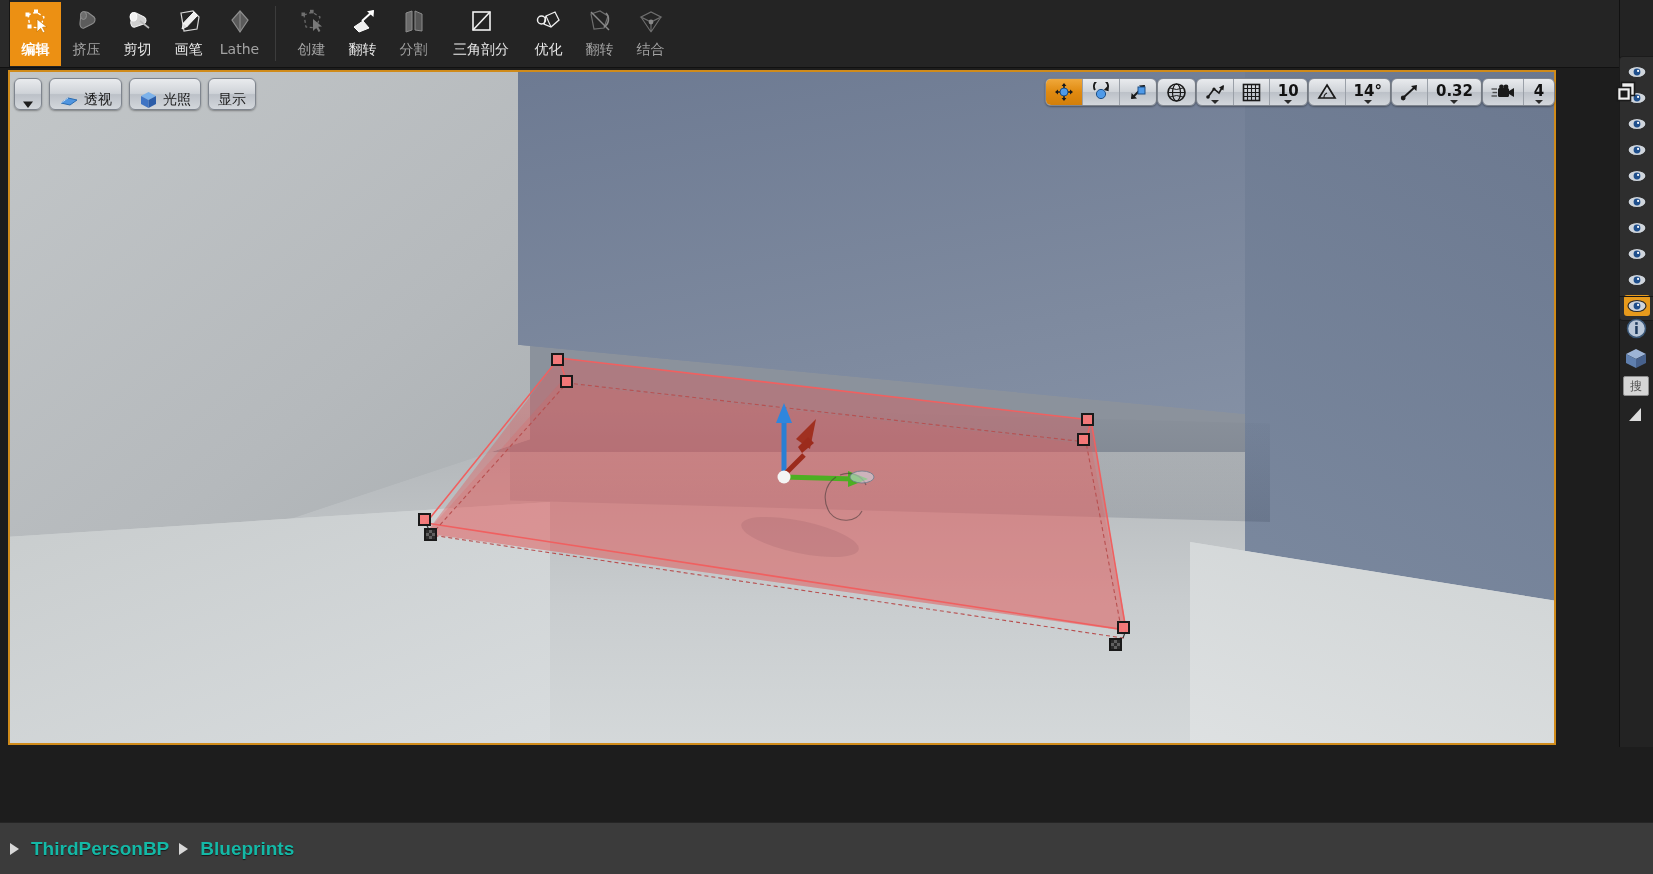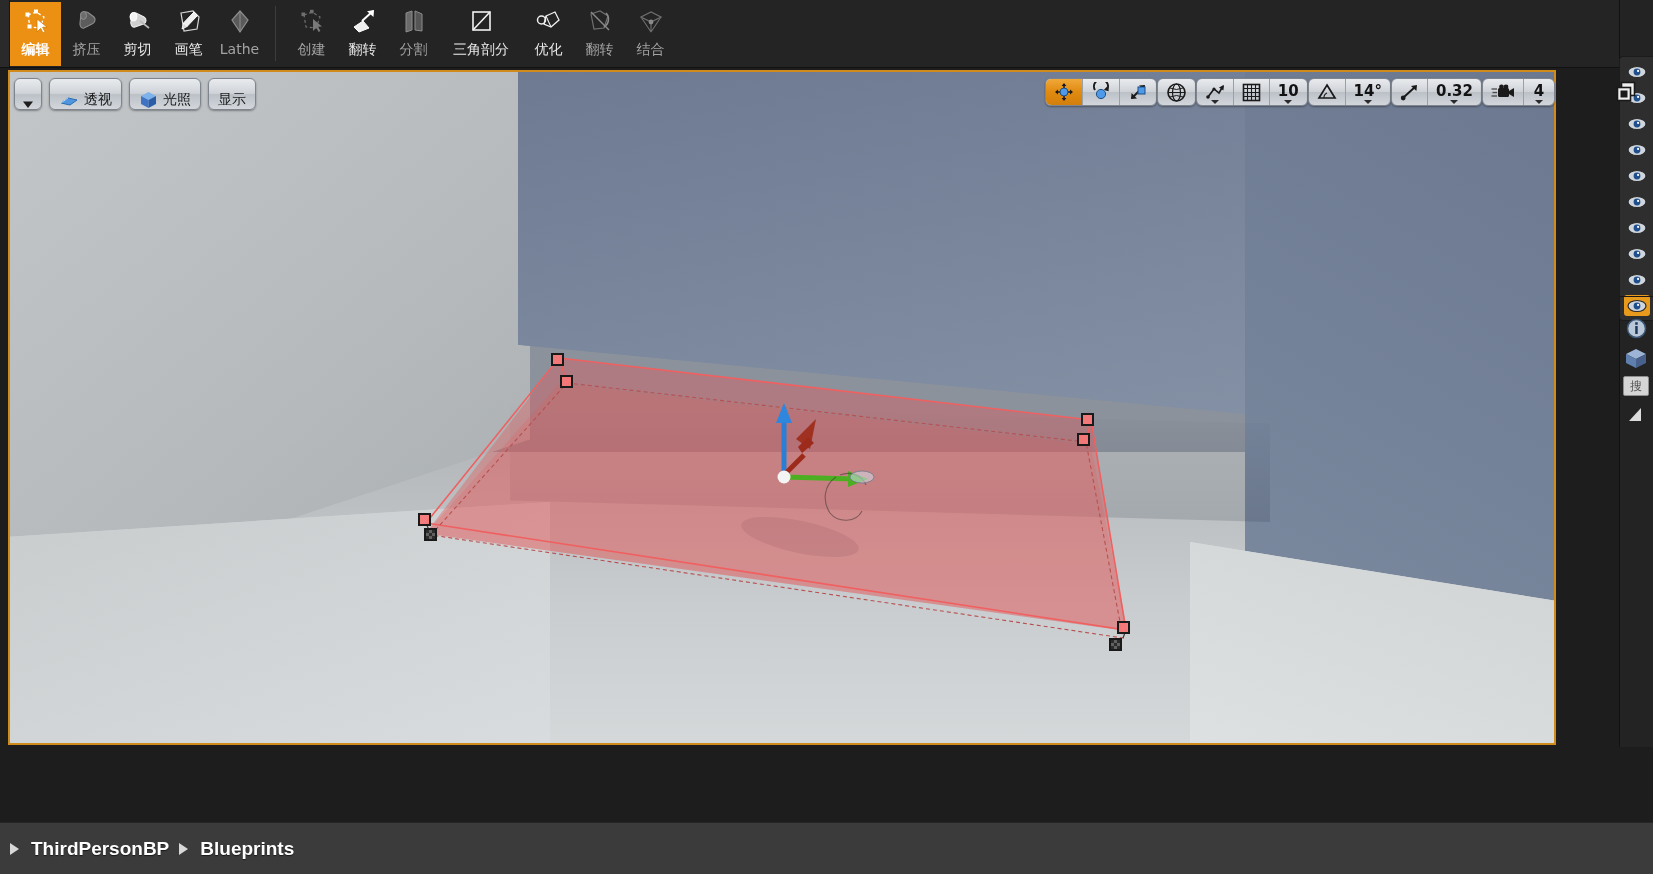--- a/index.html
+++ b/index.html
@@ -223,21 +223,21 @@
   }
   .crumb {
     display: flex; align-items: center; gap: 12px; cursor: pointer;
   }
   .crumb-arrow {
     width: 0; height: 0;
     border-top: 6px solid transparent; border-bottom: 6px solid transparent;
     border-left: 9px solid #d8d8d8;
   }
   .crumb-txt {
-    color: #ffffff; font-size: 19px; font-weight: 700;
+    color: #14b8a6; font-size: 19px; font-weight: 700;
     font-family: "Liberation Sans", sans-serif;
     text-shadow: 0 1px 1px rgba(0,0,0,.6);
   }
   .gap-between { width: 10px; }
 
   .watermark {
     position: absolute; right: 44px; bottom: 4px;
     color: #cfcfcf; font-size: 14px; opacity: .85;
     font-family: "DejaVu Sans", sans-serif;
     text-align: right;

